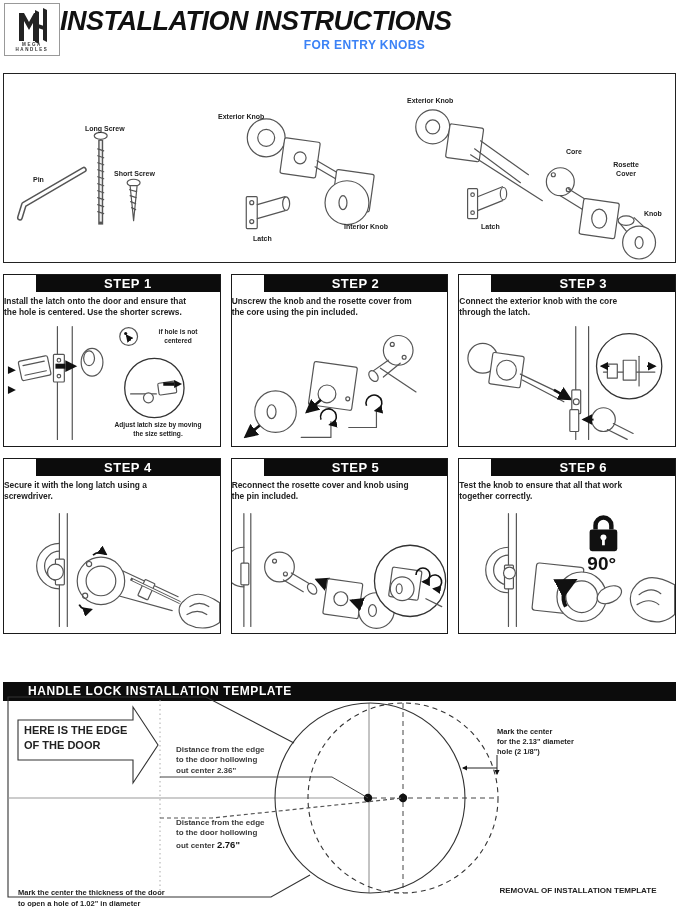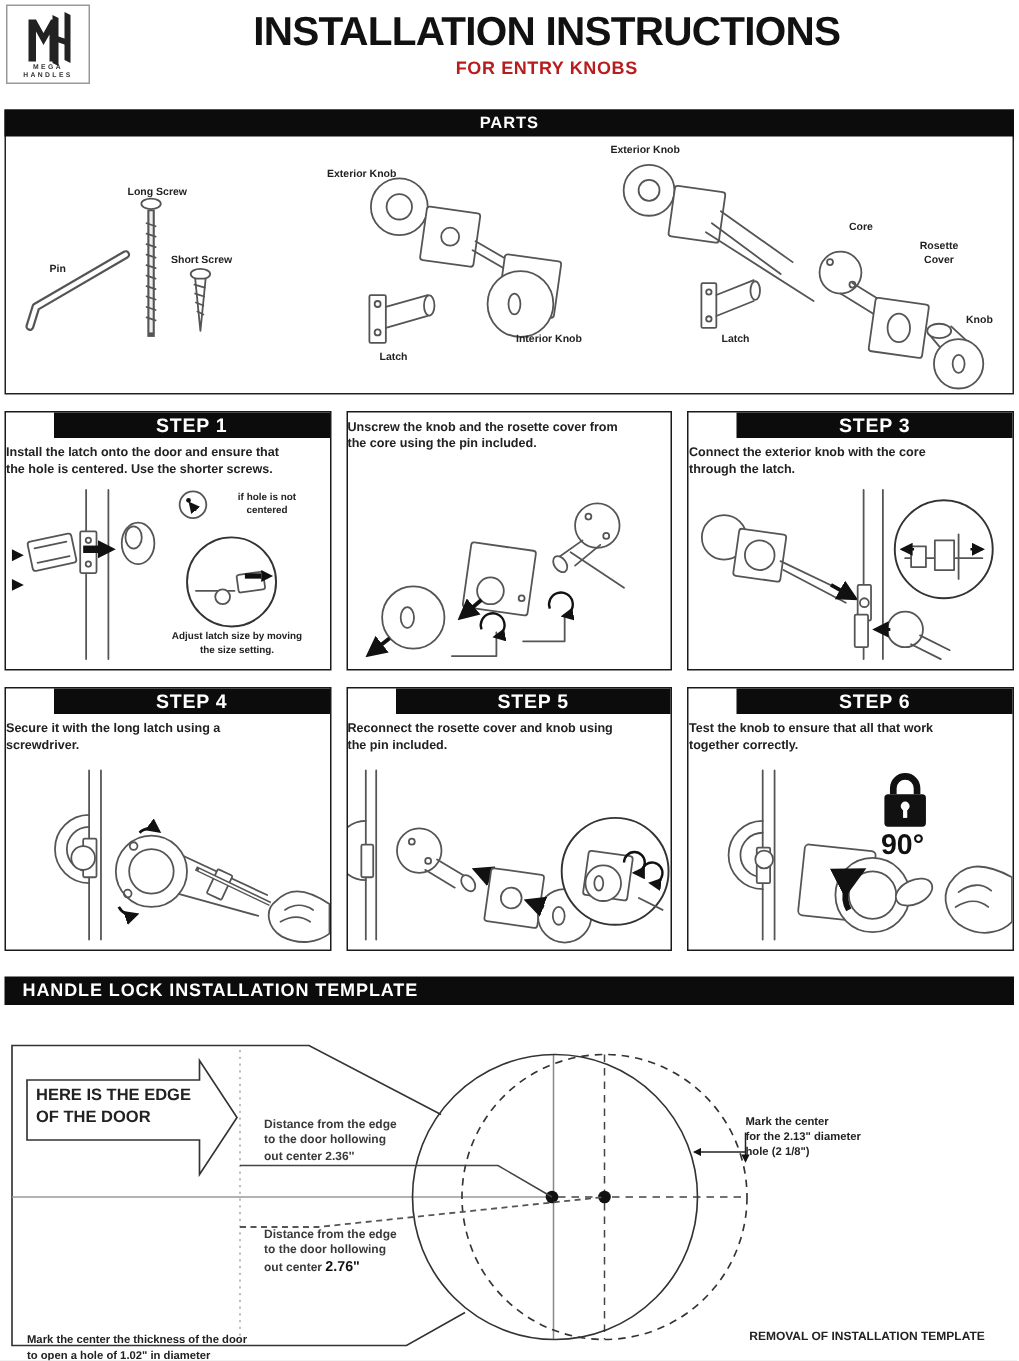--- a/index.html
+++ b/index.html
@@ -3,24 +3,24 @@
 <meta charset="utf-8">
 <style>
   html,body{margin:0;padding:0;background:#e8e8e8;}
   .page{position:relative;width:679px;height:907px;background:#fff;margin:0 auto;
         font-family:"Liberation Sans",sans-serif;color:#1a1a1a;overflow:hidden;}
   
   .hdr{position:absolute;left:0;top:0;width:679px;height:70px;}
   .logo{position:absolute;left:4px;top:3px;width:54px;height:51px;border:1px solid #999;background:#fff;}
   .logo .brand{position:absolute;left:0;right:0;bottom:3px;text-align:center;font-size:4.5px;
                letter-spacing:1.6px;color:#333;font-weight:600;}
-  .title{position:absolute;left:60px;right:10px;top:6px;text-align:center;font-size:27px;
-         font-weight:800;letter-spacing:-0.5px;color:#111;white-space:nowrap;}
+  .title{position:absolute;left:60px;right:10px;top:6px;font-size:27px;
+         font-weight:800;letter-spacing:-0.5px;color:#111;white-space:nowrap;font-style:italic;}
   .subtitle{position:absolute;left:60px;right:10px;top:38px;text-align:center;font-size:12px;
-            font-weight:800;letter-spacing:.4px;color:#b91c1c;}
+            font-weight:800;letter-spacing:.4px;color:#3b82f6;}
   
   .bar{background:#0c0c0c;color:#fff;font-weight:800;letter-spacing:.6px;}
   
   .parts{position:absolute;left:3px;top:73px;width:673px;height:190px;border:1px solid #222;box-sizing:border-box;}
   .parts-bar{position:absolute;left:-1px;top:-1px;right:-1px;height:18px;line-height:18px;text-align:center;font-size:11px;}
   .parts-body{position:absolute;left:0;top:17px;right:0;bottom:0;}
   .plabel{position:absolute;font-size:7px;font-weight:600;color:#222;white-space:pre-line;line-height:1.25;}
   .plabel.c{text-align:center;}
   
   .steps-row{position:absolute;left:3px;width:673px;display:grid;grid-template-columns:repeat(3,1fr);grid-gap:10px;}
@@ -30,29 +30,29 @@
   .step-head{height:17px;line-height:17px;text-align:center;font-size:13px;letter-spacing:.5px;
              background:#0c0c0c;color:#fff;font-weight:800;margin-left:32px;}
   .step-text{margin-top:4px;font-size:8.4px;font-weight:600;line-height:1.3;
              color:#222;white-space:pre-line;}
   .step-fig{position:absolute;left:0;right:0;bottom:0;height:126px;}
   .step-fig svg{width:100%;height:100%;}
   .fig-note{position:absolute;font-size:6.6px;font-weight:600;color:#222;line-height:1.3;
             white-space:pre-line;text-align:center;}
   .angle{position:absolute;font-size:19px;font-weight:800;color:#111;}
   
-  .tpl-bar{position:absolute;left:3px;top:651px;width:673px;height:19px;line-height:19px;
-           font-size:12px;padding-left:12px;box-sizing:border-box;}
+  .tpl-bar{position:absolute;left:3px;top:682px;width:673px;height:19px;line-height:19px;
+           font-size:12px;padding-left:25px;box-sizing:border-box;}
   .tpl-svg{position:absolute;left:0;top:672px;width:679px;height:235px;}
   .tpl-txt{position:absolute;white-space:pre-line;color:#222;}
   .edge-label{left:24px;top:723px;width:120px;font-size:11px;font-weight:600;line-height:1.35;}
   .d236{left:176px;top:745px;width:120px;font-size:8px;font-weight:700;color:#3a3a3a;line-height:1.3;}
   .d276{left:176px;top:818px;width:120px;font-size:8px;font-weight:700;color:#3a3a3a;line-height:1.3;}
   .d276 .val{font-size:9.5px;font-weight:800;color:#111;}
-  .markc{left:497px;top:727px;width:100px;font-size:7.5px;font-weight:700;line-height:1.35;margin-top:16px;}
+  .markc{left:497px;top:727px;width:100px;font-size:7.5px;font-weight:700;line-height:1.35;}
   .markt{left:18px;top:888px;width:170px;font-size:7.5px;font-weight:700;line-height:1.4;}
   .removal{left:478px;top:868px;width:200px;}
   .removal .rt{font-size:8px;font-weight:800;text-align:center;color:#222;}
   
   .ln{stroke:#555;fill:none;stroke-width:1.2;stroke-linecap:round;stroke-linejoin:round;}
   .wf{fill:#fff;stroke:#555;stroke-width:1.2;stroke-linejoin:round;}
   .blk{fill:#111;stroke:none;}
 </style>
 </head>
 <body>
@@ -75,21 +75,20 @@
         <polygon points="38,4 42,6 42,38 38,36" fill="#222"></polygon>
         <polygon points="33,20 39,22 39,26 33,24" fill="#222"></polygon>
       </svg>
       <div class="brand">MEGA HANDLES</div>
     </div>
     <div class="title">INSTALLATION INSTRUCTIONS</div>
     <div class="subtitle">FOR ENTRY KNOBS</div>
   </div>
 
   <section class="parts">
-    <div class="parts-bar bar">PARTS</div>
     <div class="parts-body">
       <svg viewBox="0 0 673 172">
 
         <path d="M16,127 L20,114 L80,79" stroke="#555" stroke-width="6" fill="none" stroke-linecap="round" stroke-linejoin="round"></path>
         <path d="M16,127 L20,114 L80,79" stroke="#fff" stroke-width="3" fill="none" stroke-linecap="round" stroke-linejoin="round"></path>
 
         <line x1="97" y1="49" x2="97" y2="134" stroke="#555" stroke-width="5"></line>
         <line x1="97" y1="50" x2="97" y2="131" stroke="#eee" stroke-width="2.2"></line>
         <ellipse cx="97" cy="45" rx="6.5" ry="3.5" class="wf"></ellipse>
         <path class="ln" stroke-width="0.8" d="M94,58 l6,2 M94,65 l6,2 M94,72 l6,2 M94,79 l6,2 M94,86 l6,2 M94,93 l6,2 M94,100 l6,2 M94,107 l6,2 M94,114 l6,2 M94,121 l6,2"></path>
@@ -198,20 +197,21 @@
           <rect x="161" y="62.2" width="11" height="3.6" class="blk"></rect>
         </svg>
         <div class="fig-note" style="left:136px;top:8px;width:76px">if hole is not
 centered</div>
         <div class="fig-note" style="left:98px;top:101px;width:112px">Adjust latch size by moving
 the size setting.</div>
       </div>
     </div>
 
     <div class="step">
+      <div class="step-head">STEP 2</div>
       <div class="step-text">Unscrew the knob and the rosette cover from
 the core using the pin included.</div>
       <div class="step-fig">
         <svg viewBox="0 0 218 126">
           <path class="ln" stroke-width="0.8" d="M150,48 L186,72"></path>
           <circle cx="168" cy="30" r="15" class="wf"></circle>
           <circle cx="162" cy="24" r="2" class="ln"></circle>
           <circle cx="174" cy="37" r="2" class="ln"></circle>
           <path class="ln" d="M158,40 L141,52 M170,43 L153,57"></path>
           <ellipse cx="143" cy="56" rx="4" ry="6" class="wf" transform="rotate(-35 143 56)"></ellipse>

